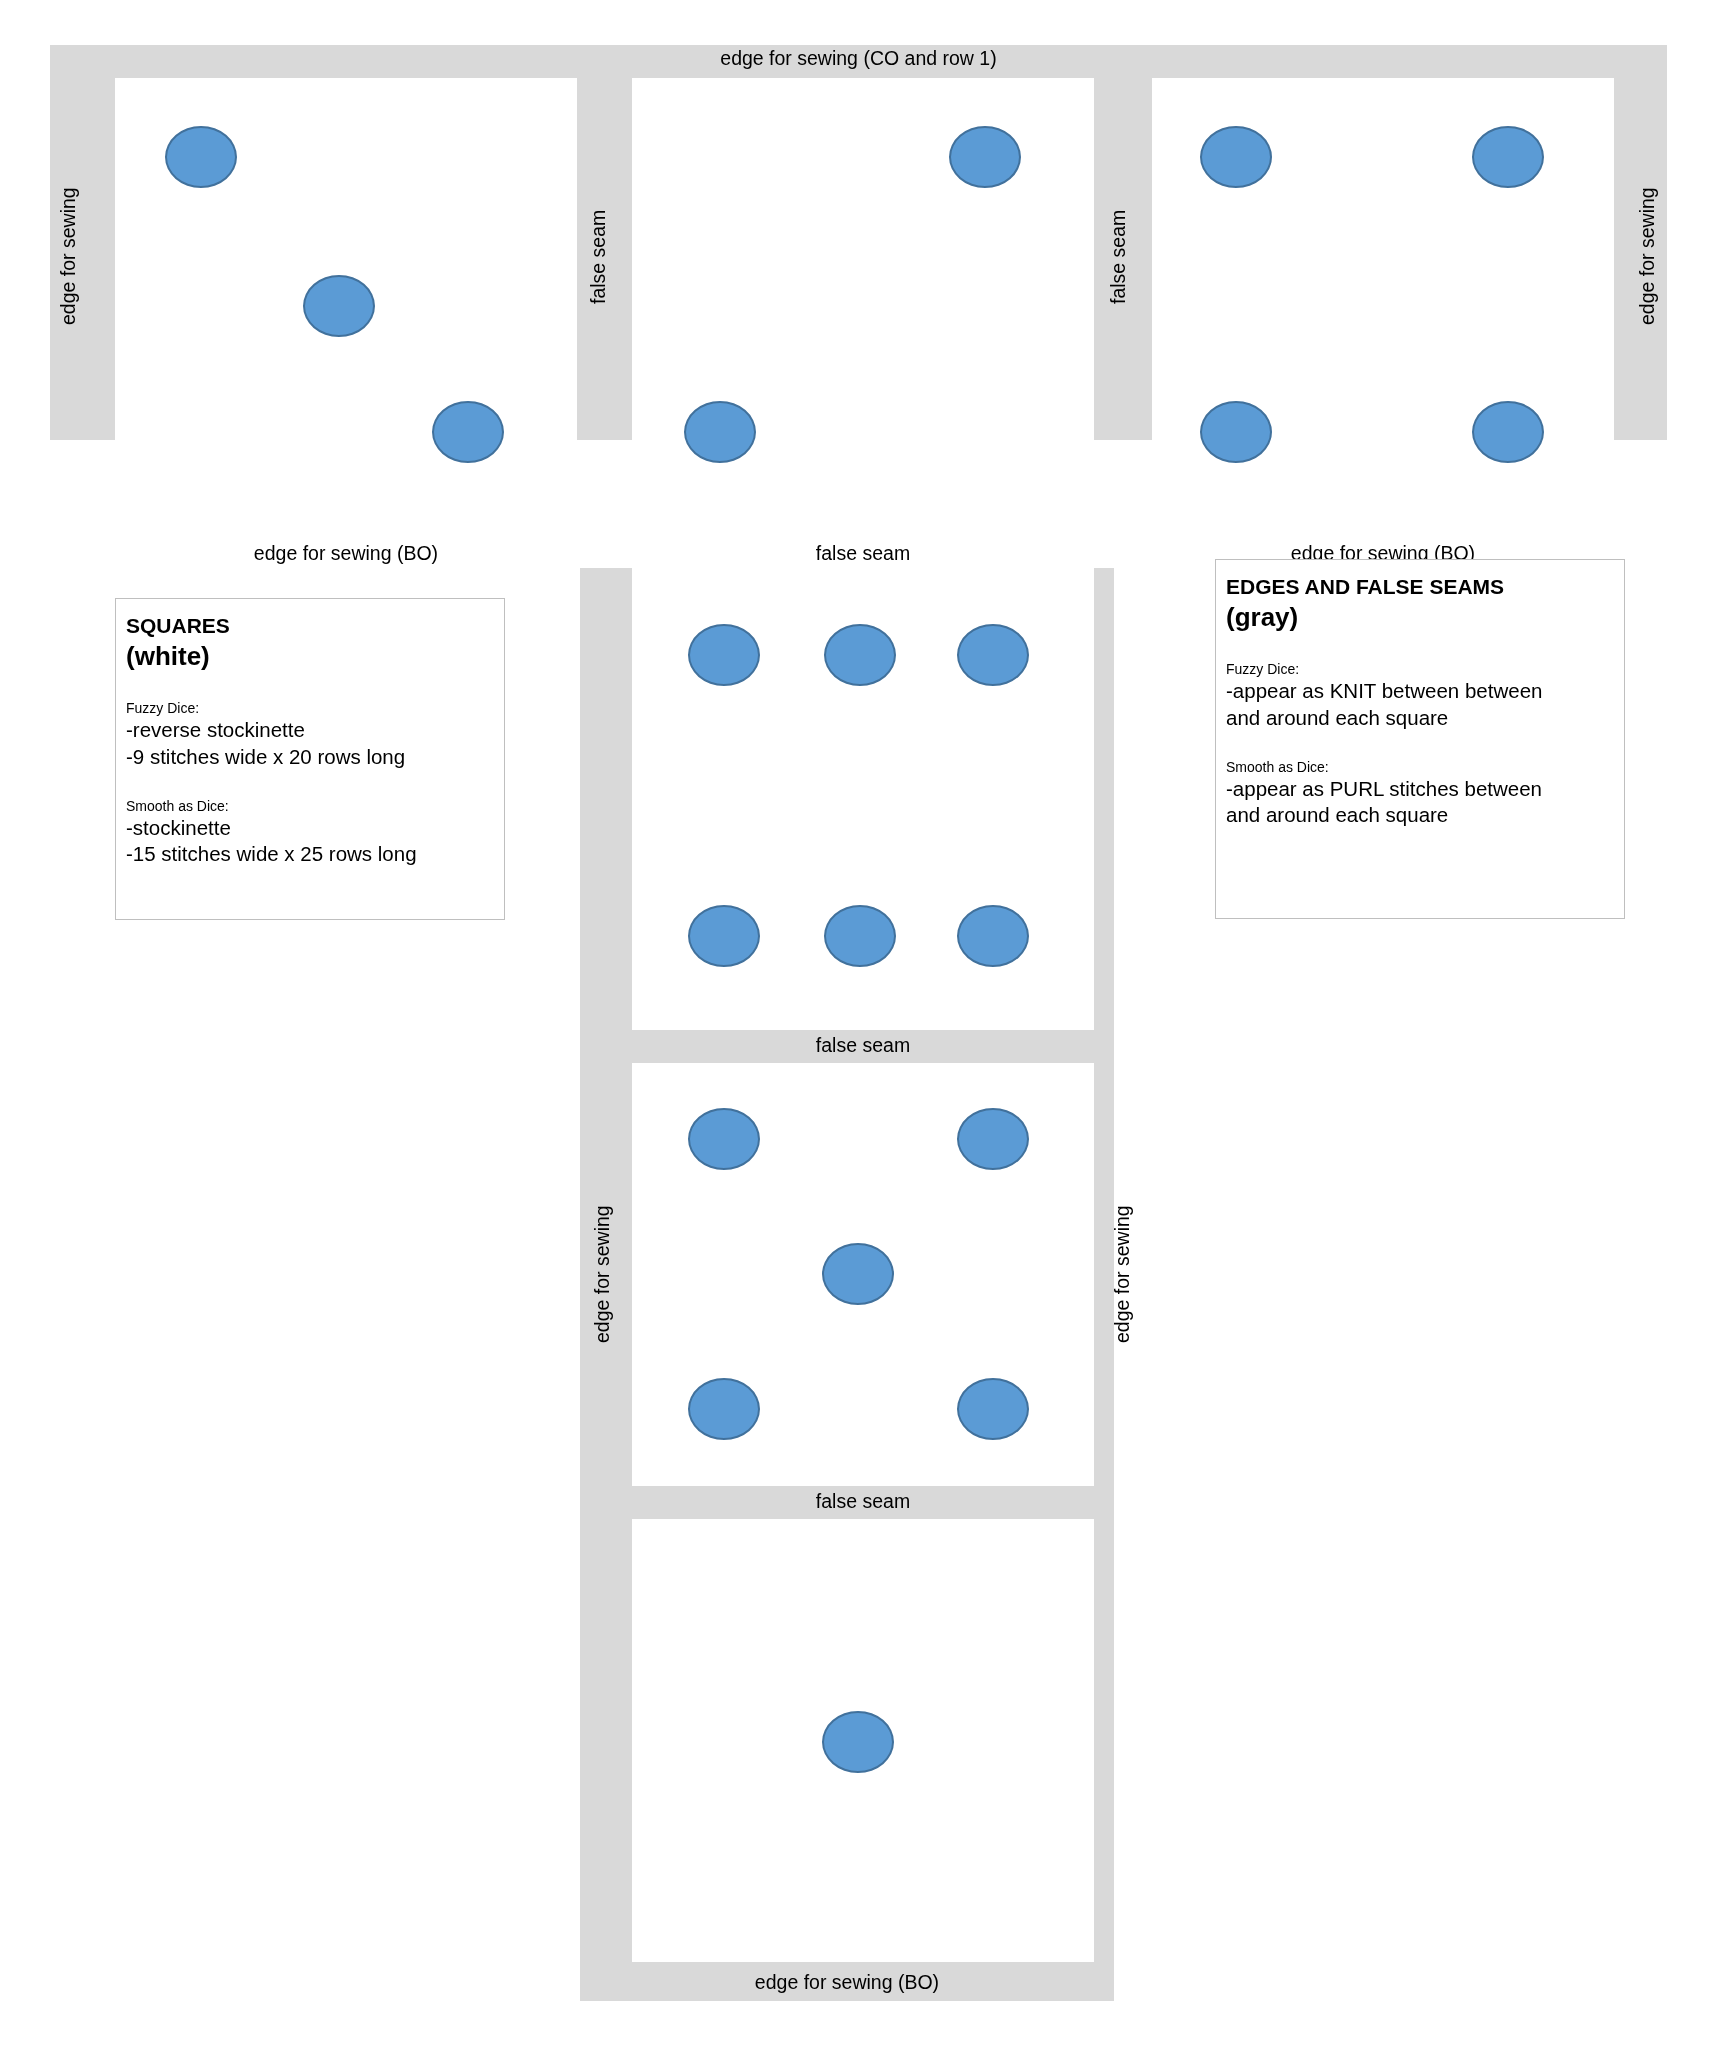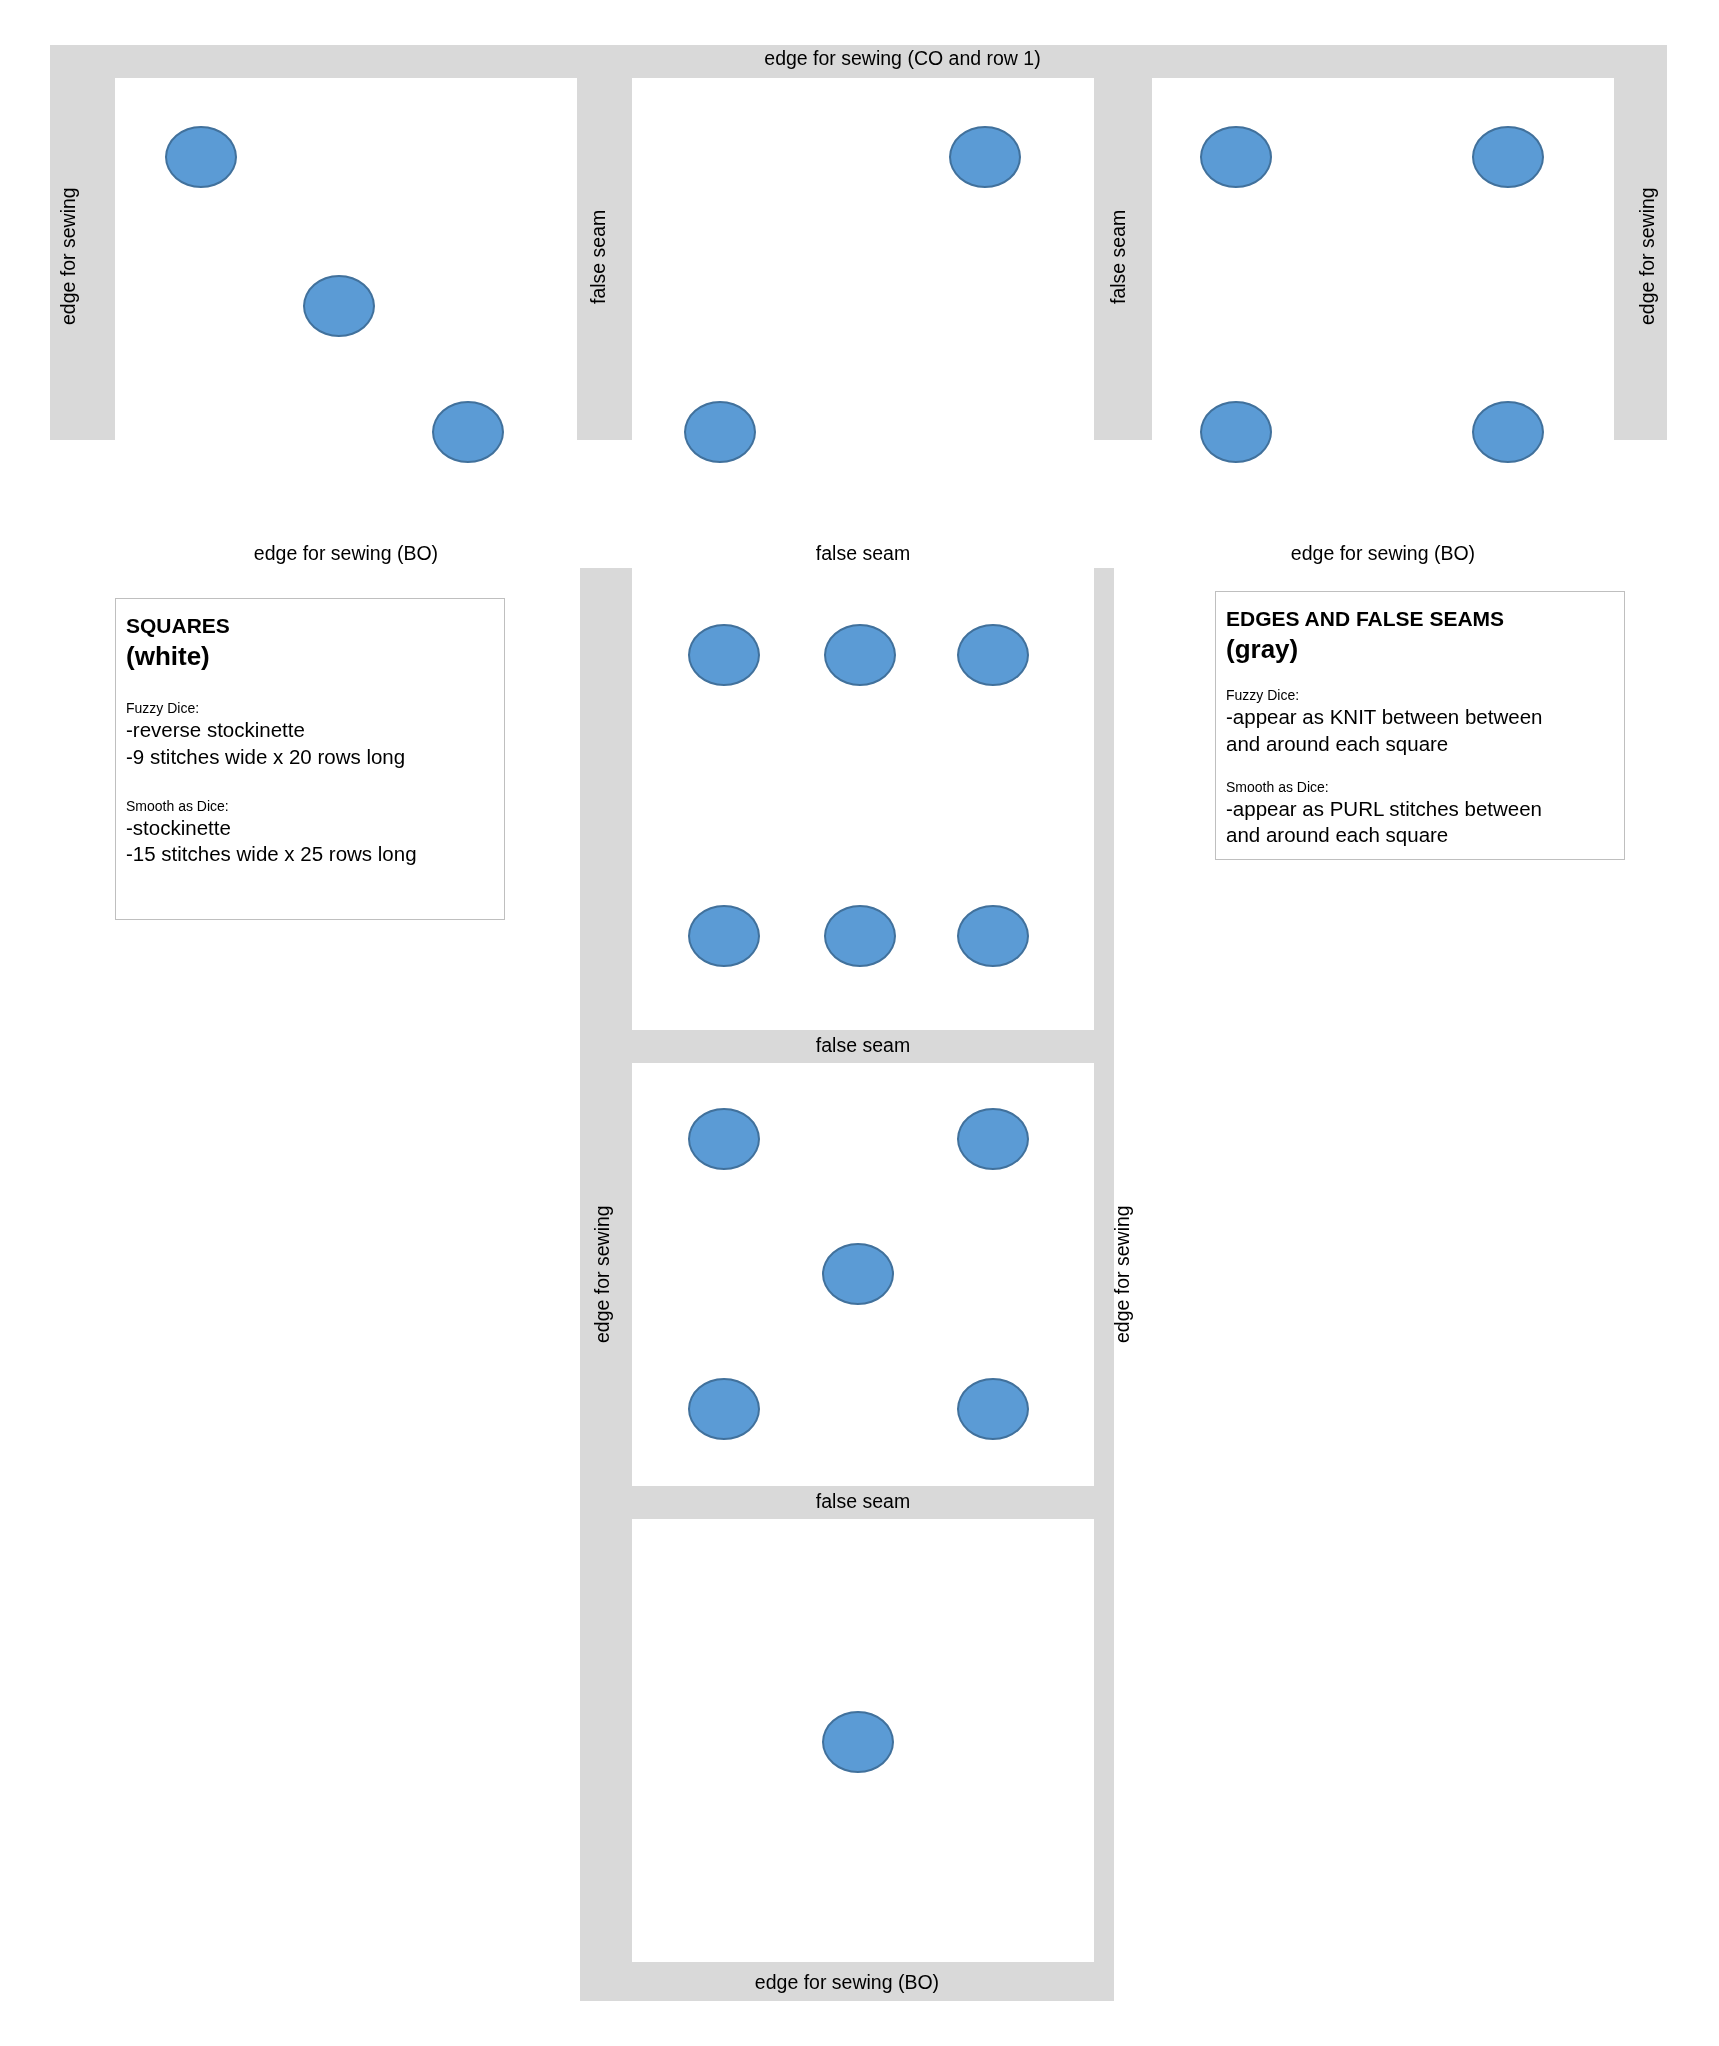--- a/index.html
+++ b/index.html
@@ -80,21 +80,21 @@
   .legend .sub{font-weight:bold;font-size:26px;line-height:1.28;}
   .legend .gap{height:26px;}
   .legend .grp{font-size:14px;}
   .legend .ln{font-size:20.5px;}
 </style>
 </head>
 <body>
 
 <div class="abs band" style="left:50px;top:45px;width:1617px;height:395px;"></div>
 
-<div class="hlabel" style="left:50px;top:45px;width:1617px;height:28px;margin-left:44px;">edge for sewing (CO and row 1)</div>
+<div class="hlabel" style="left:50px;top:45px;width:1617px;height:28px;">edge for sewing (CO and row 1)</div>
 
 <div class="vlabel" style="left:50px;top:73px;width:38px;height:367px;">edge for sewing</div>
 
 <div class="vlabel" style="left:580px;top:73px;width:38px;height:367px;">false seam</div>
 
 <div class="vlabel" style="left:1100px;top:73px;width:38px;height:367px;">false seam</div>
 
 <div class="vlabel" style="left:1629px;top:73px;width:38px;height:367px;">edge for sewing</div>
 
 <div class="face" style="left:115px;top:78px;width:462px;height:462px;">
@@ -157,21 +157,21 @@
   <div class="gap"></div>
   <div class="grp">Fuzzy Dice:</div>
   <div class="ln">-reverse stockinette</div>
   <div class="ln">-9 stitches wide x 20 rows long</div>
   <div class="gap"></div>
   <div class="grp">Smooth as Dice:</div>
   <div class="ln">-stockinette</div>
   <div class="ln">-15 stitches wide x 25 rows long</div>
 </div>
 
-<div class="legend" style="left:1215px;top:580px;width:410px;height:269px;">
+<div class="legend" style="left:1215px;top:548px;width:410px;height:360px;">
   <div class="ttl">EDGES AND FALSE SEAMS</div>
   <div class="sub">(gray)</div>
   <div class="gap"></div>
   <div class="grp">Fuzzy Dice:</div>
   <div class="ln">-appear as KNIT between between</div>
   <div class="ln">and around each square</div>
   <div class="gap"></div>
   <div class="grp">Smooth as Dice:</div>
   <div class="ln">-appear as PURL stitches between</div>
   <div class="ln">and around each square</div>

